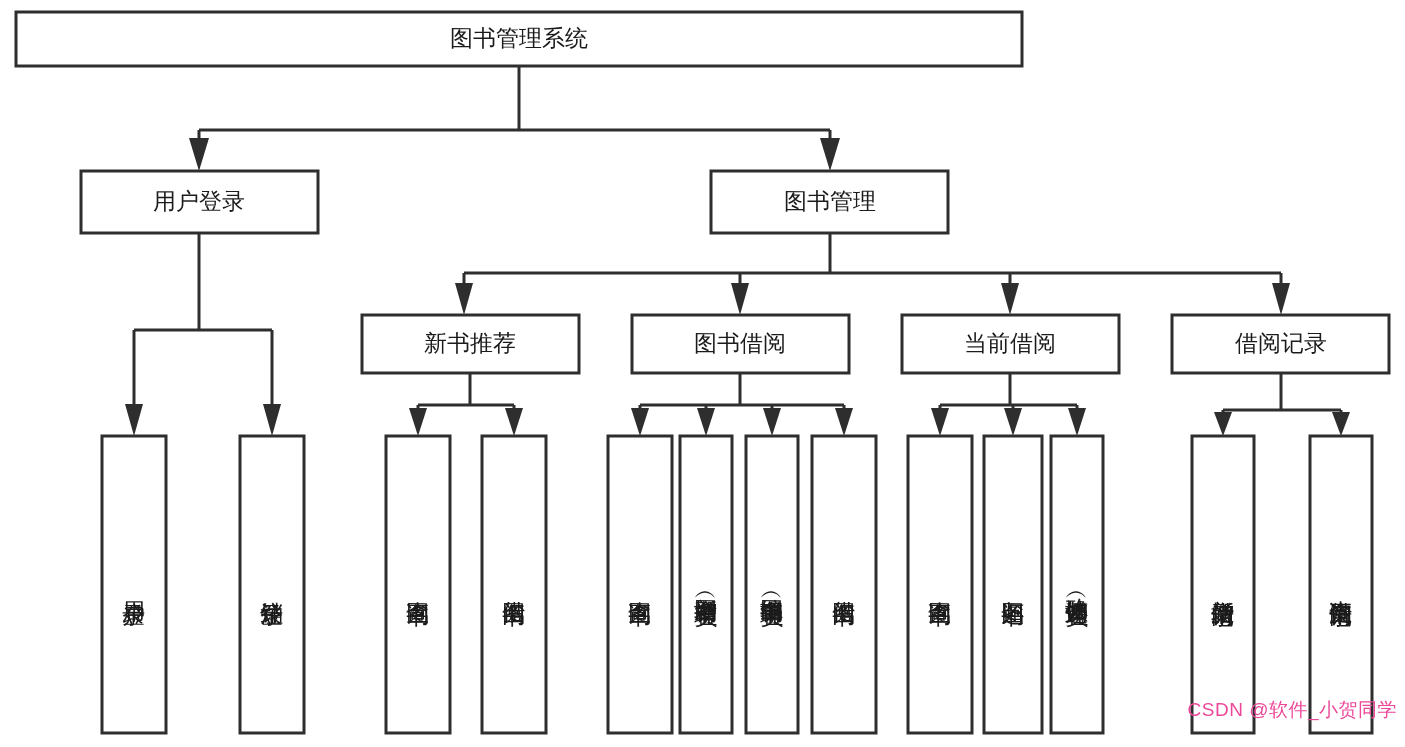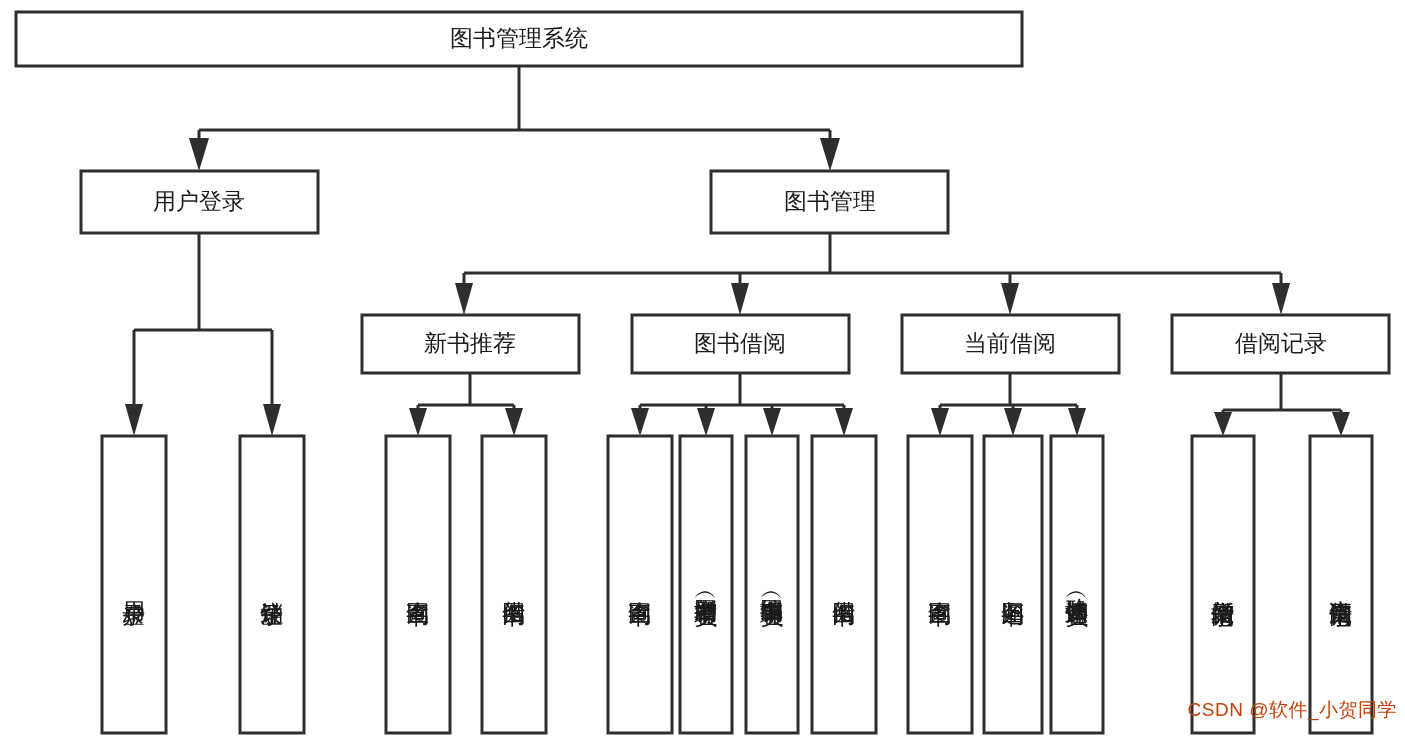--- a/index.html
+++ b/index.html
@@ -62,21 +62,21 @@
     letter-spacing: 1px;
     white-space: nowrap;
     pointer-events: none;
   }
   #watermark {
     position: absolute;
     right: 8px;
     bottom: 4px;
     font-family: "Liberation Sans", "DejaVu Sans", sans-serif;
     font-size: 19px;
-    color: #c2410c;
+    color: #ec4899;
     white-space: nowrap;
     letter-spacing: 0.5px;
   }
 </style>
 </head>
 <body>
 
 <div id="diagram-root">
 
   <svg class="diagram-canvas" viewBox="0 0 1405 747">

